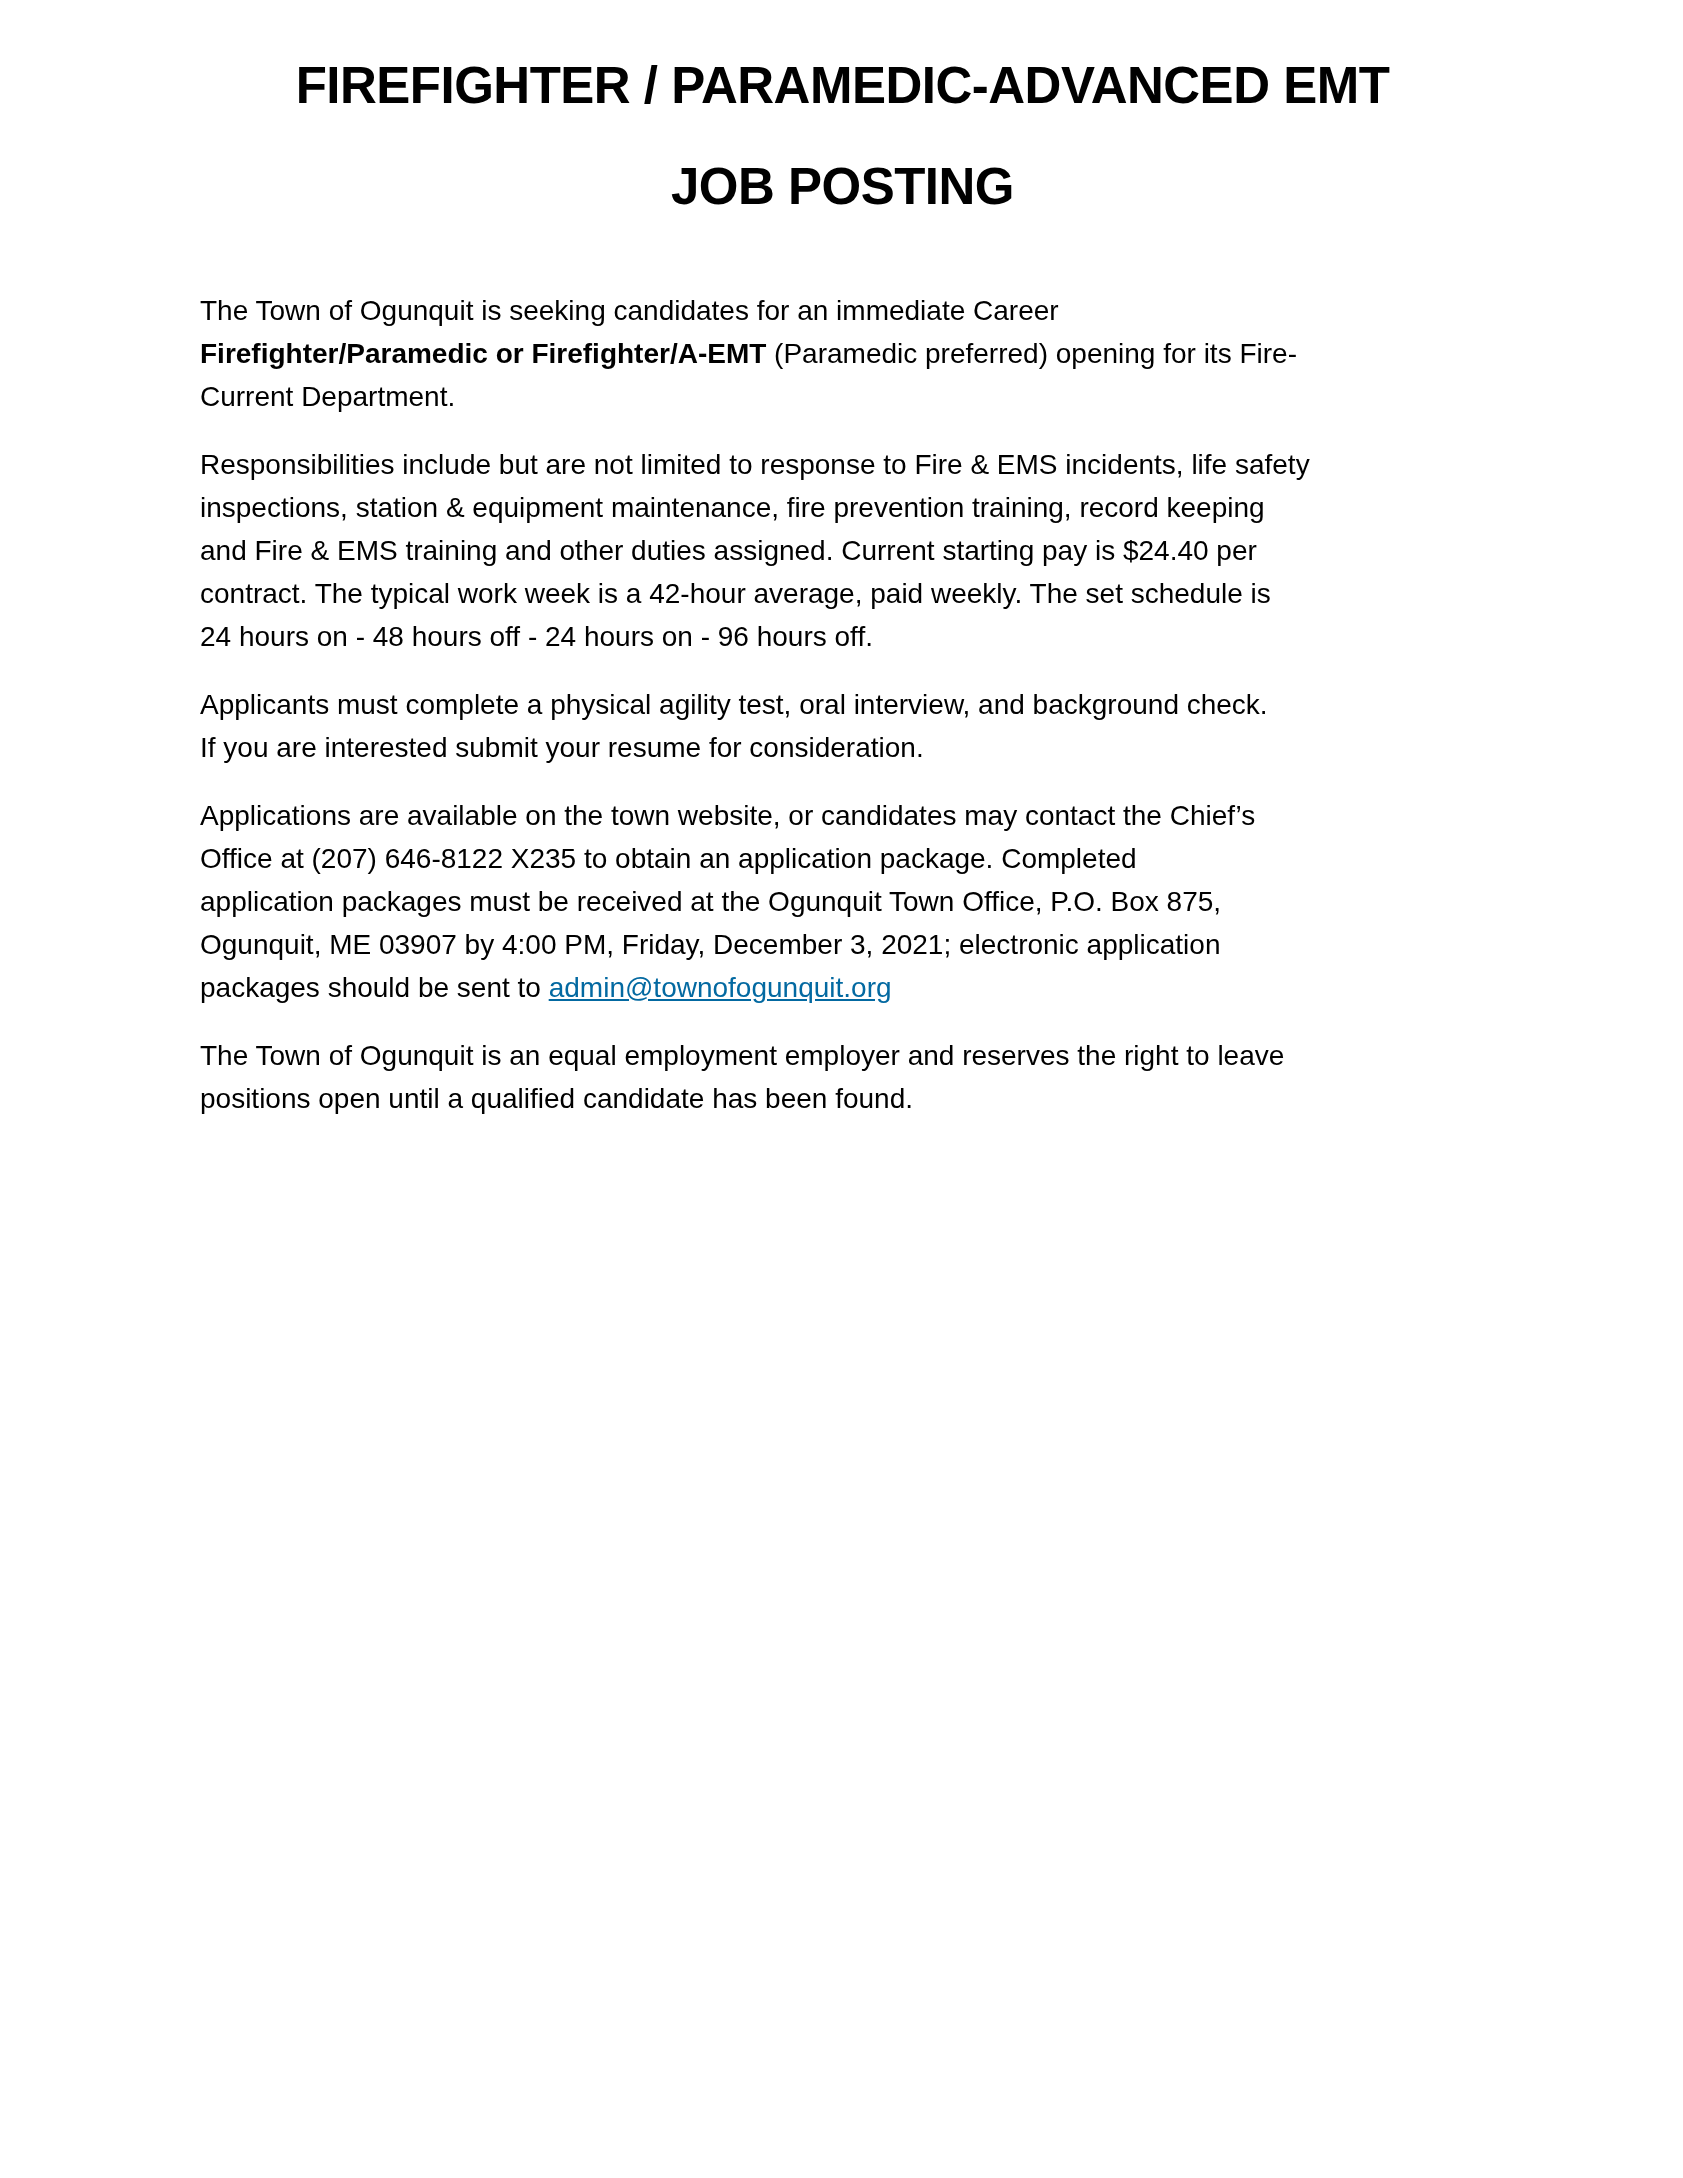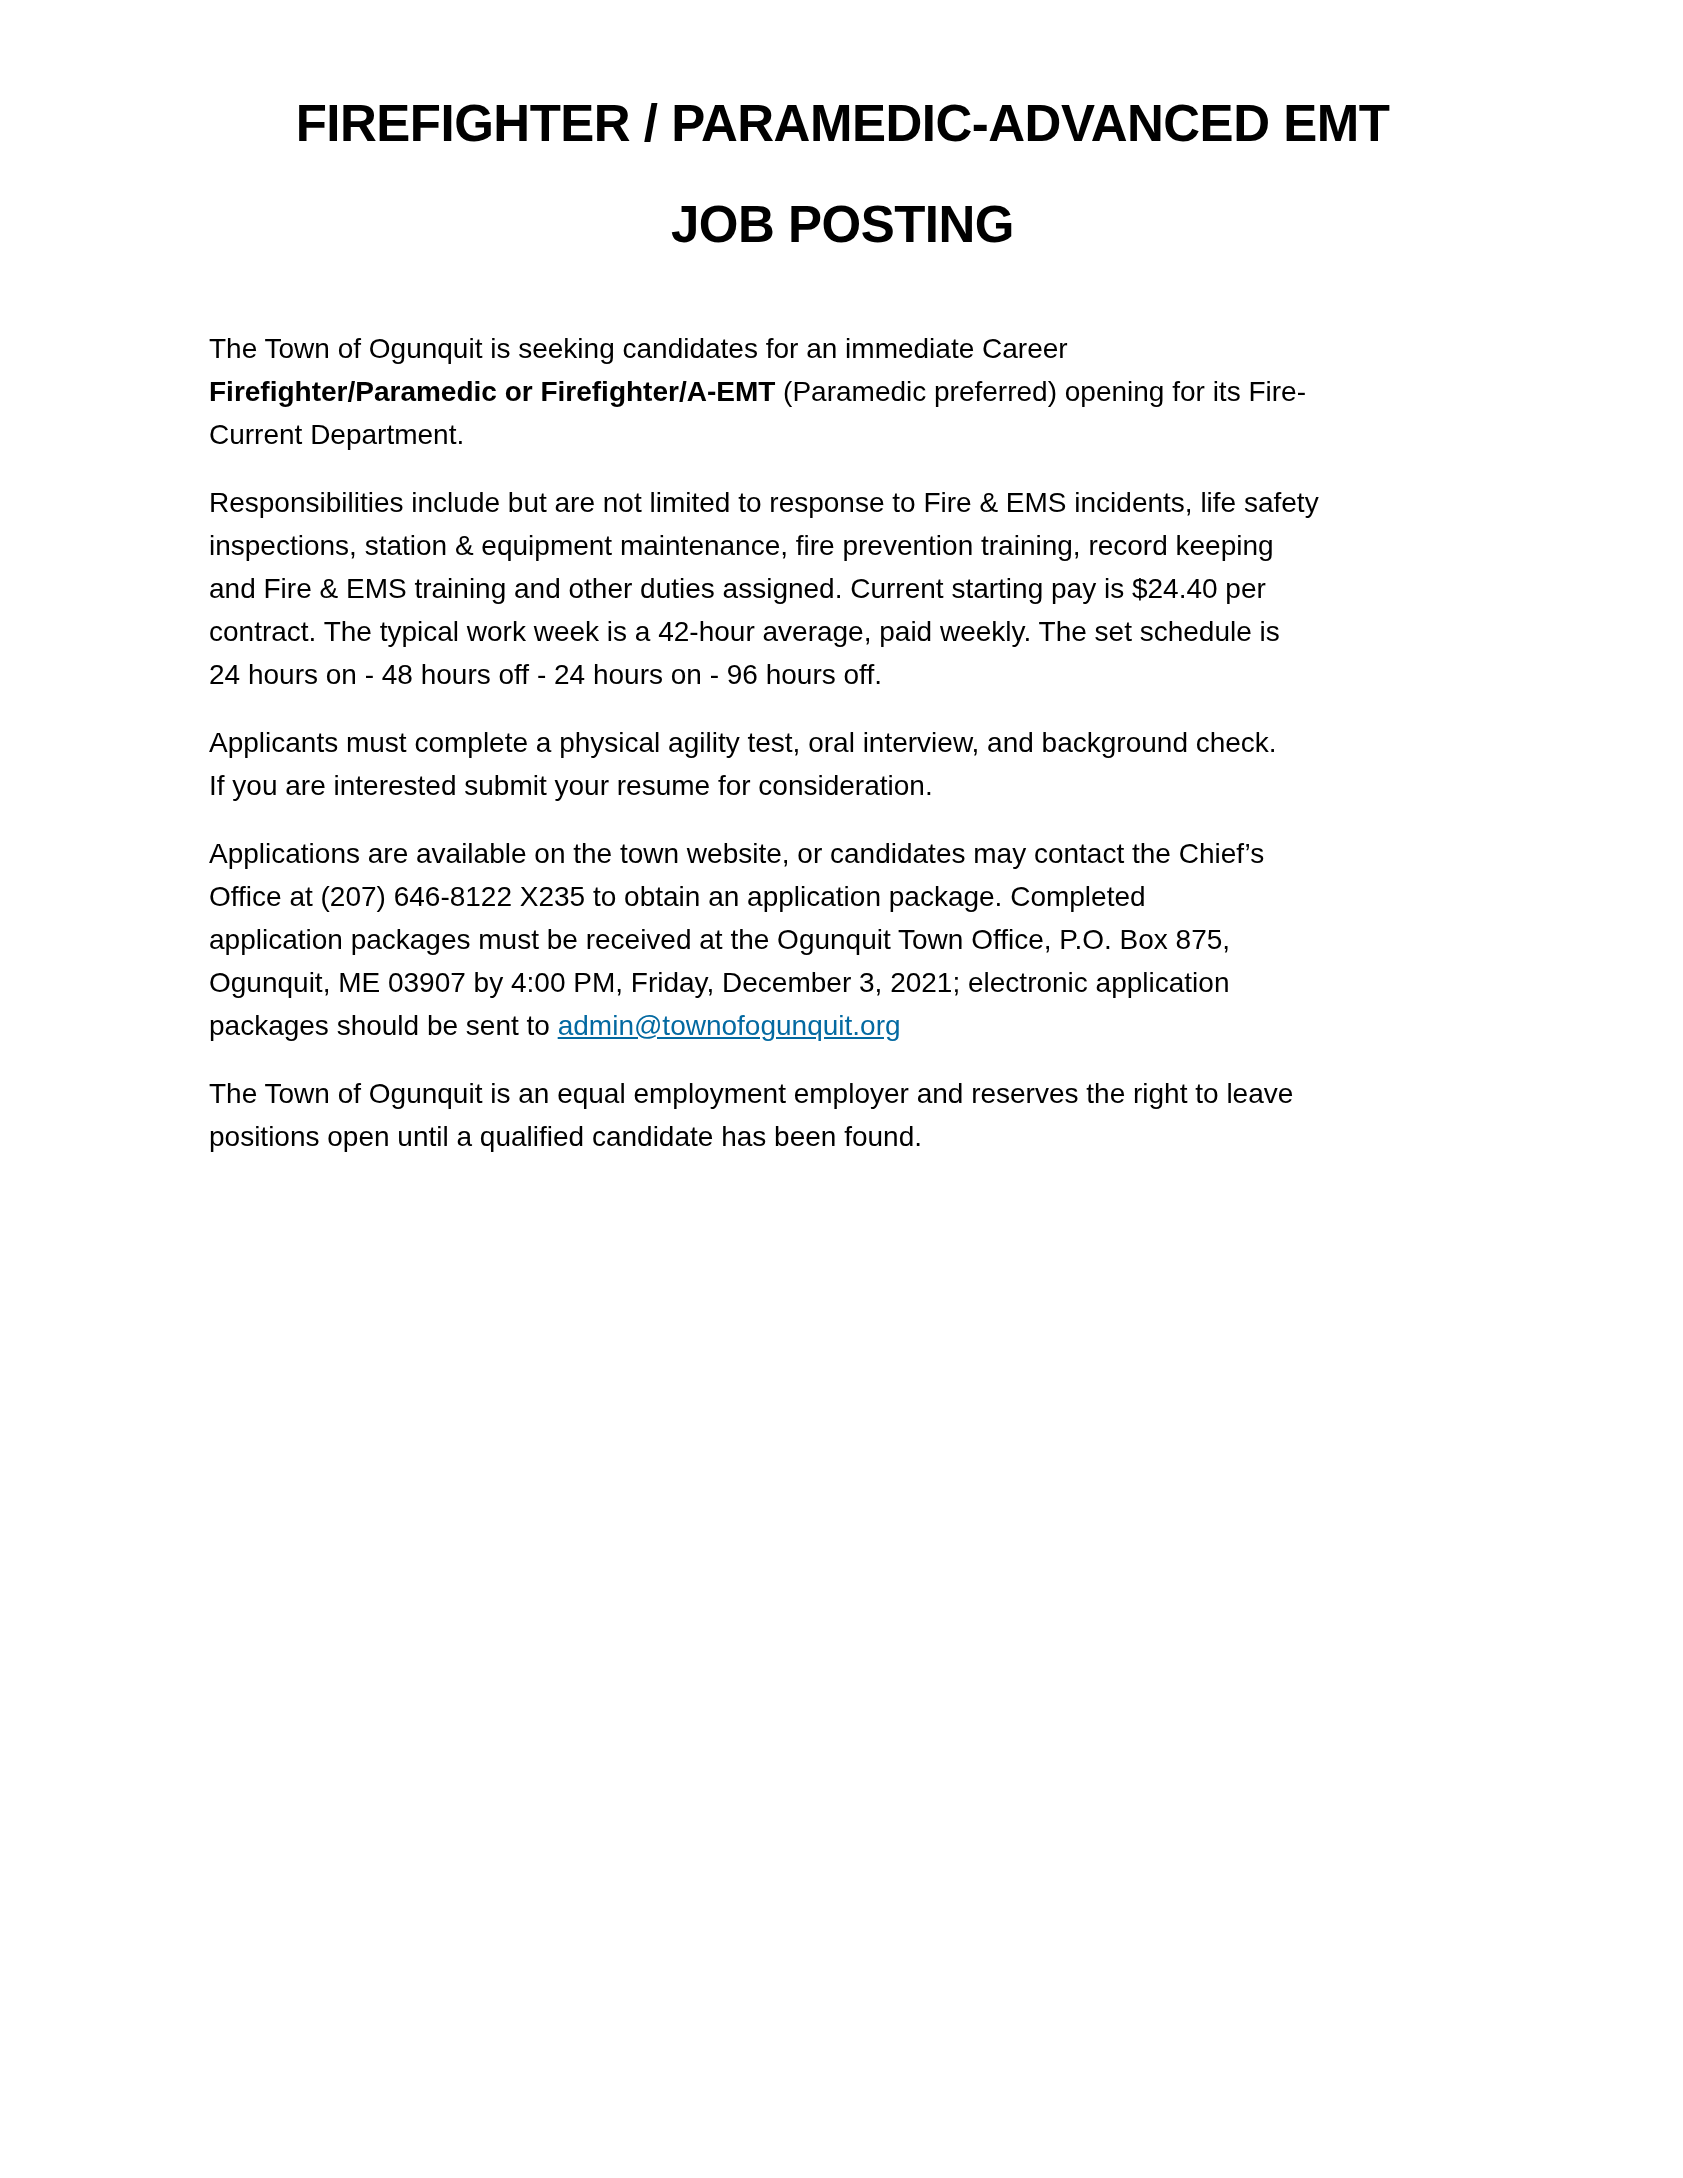--- a/index.html
+++ b/index.html
@@ -2,41 +2,41 @@
 <html><head>
 <meta charset="utf-8">
 <style>
   html, body { margin: 0; padding: 0; background: #ffffff; }
   .page {
     position: relative;
     width: 1683px;
     height: 2178px;
     background: #ffffff;
     box-sizing: border-box;
-    padding: 96px 198px 0 200px;
+    padding: 58px 198px 0 200px;
     font-family: "Liberation Sans", sans-serif;
     color: #000000;
     overflow: hidden;
   }
   .doc-heading {
     margin: 0 0 46px 0;
     text-align: center;
     font-size: 51px;
     line-height: 55px;
     font-weight: bold;
     letter-spacing: -0.5px;
     white-space: nowrap;
   }
   .doc-body {
     margin-top: 75px;
     font-size: 28px;
     line-height: 43px;
   }
   .para { margin: 0 0 25px 0; }
-  .line { white-space: nowrap; margin-left: 9px; }
+  .line { white-space: nowrap; }
   .bold { font-weight: bold; }
   a.email-link { text-decoration: underline; }
 </style>
 </head>
 <body>
 
 <div class="page">
   <h1 class="doc-heading">FIREFIGHTER / PARAMEDIC-ADVANCED EMT</h1>
   <h1 class="doc-heading">JOB POSTING</h1>
 

